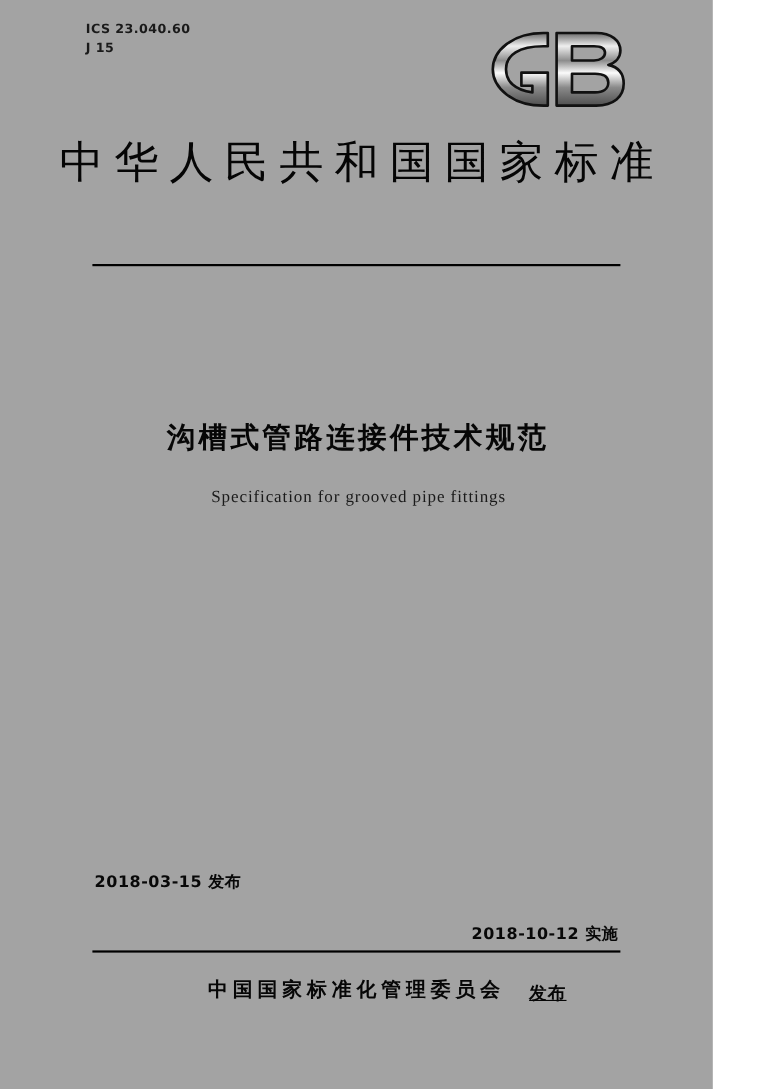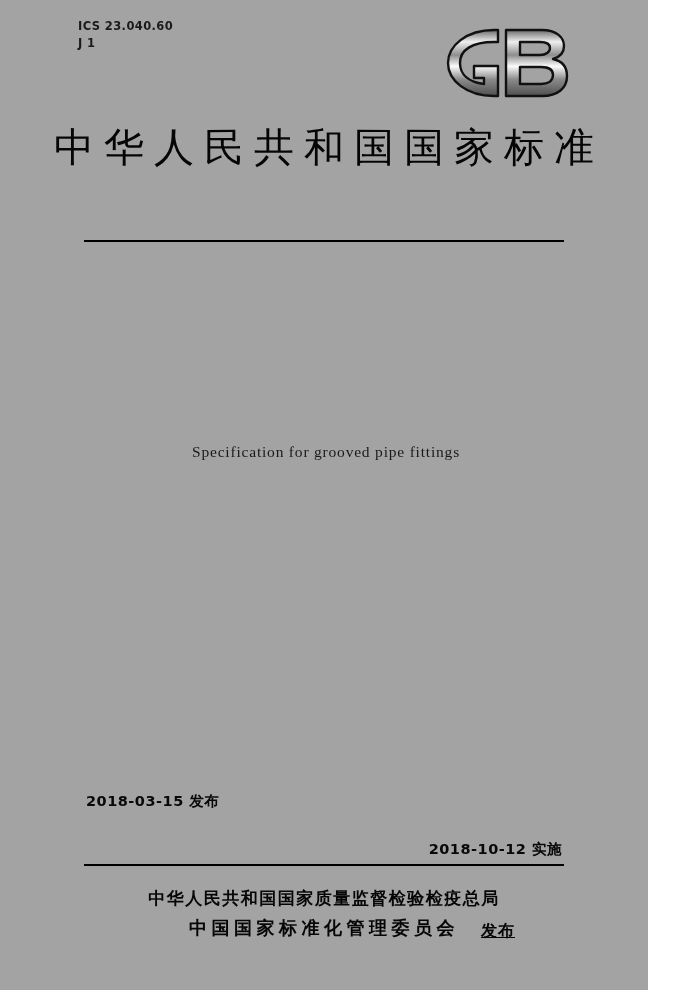--- a/index.html
+++ b/index.html
@@ -175,21 +175,21 @@
     text-decoration: underline;
   }
 </style>
 </head>
 <body>
 
 <div class="page">
 
   <div class="ics-block">
     <div>ICS 23.040.60</div>
-    <div>J 1</div>
+    <div>J 15</div>
   </div>
 
   <div class="gb-logo">
     <svg width="138" height="82" viewBox="0 0 138 82" xmlns="http://www.w3.org/2000/svg" aria-hidden="true">
       <defs>
         <linearGradient id="gbgrad" x1="0" y1="0" x2="0" y2="1">
           <stop offset="0%" stop-color="#6b6b6b"></stop>
           <stop offset="18%" stop-color="#efefef"></stop>
           <stop offset="38%" stop-color="#8d8d8d"></stop>
           <stop offset="55%" stop-color="#fbfbfb"></stop>
@@ -208,28 +208,28 @@
                  M82 45 L82 62 L103 62 C110 62 115 59 115 53 C115 47 110 45 103 45 Z" fill-rule="evenodd"></path>
       </g>
     </svg>
   </div>
 
   <div class="nat-title">中华人民共和国国家标准</div>
 
 
   <div class="rule-top"></div>
 
+  <div class="doc-title-cn">沟槽式管路连接件技术规范</div>
   <div class="doc-title-en">Specification for grooved pipe fittings</div>
 
   <div class="date-issue">2018-03-15 发布</div>
   <div class="date-effective">2018-10-12 实施</div>
 
   <div class="rule-bottom"></div>
 
   <div class="publisher">
-    <div class="line1">中华人民共和国国家质量监督检验检疫总局</div>
     <div class="pub-row2">
       <div class="line2">中国国家标准化管理委员会</div>
       <div class="issue-word">发布</div>
     </div>
   </div>
 
 </div>
 
 </body></html>

